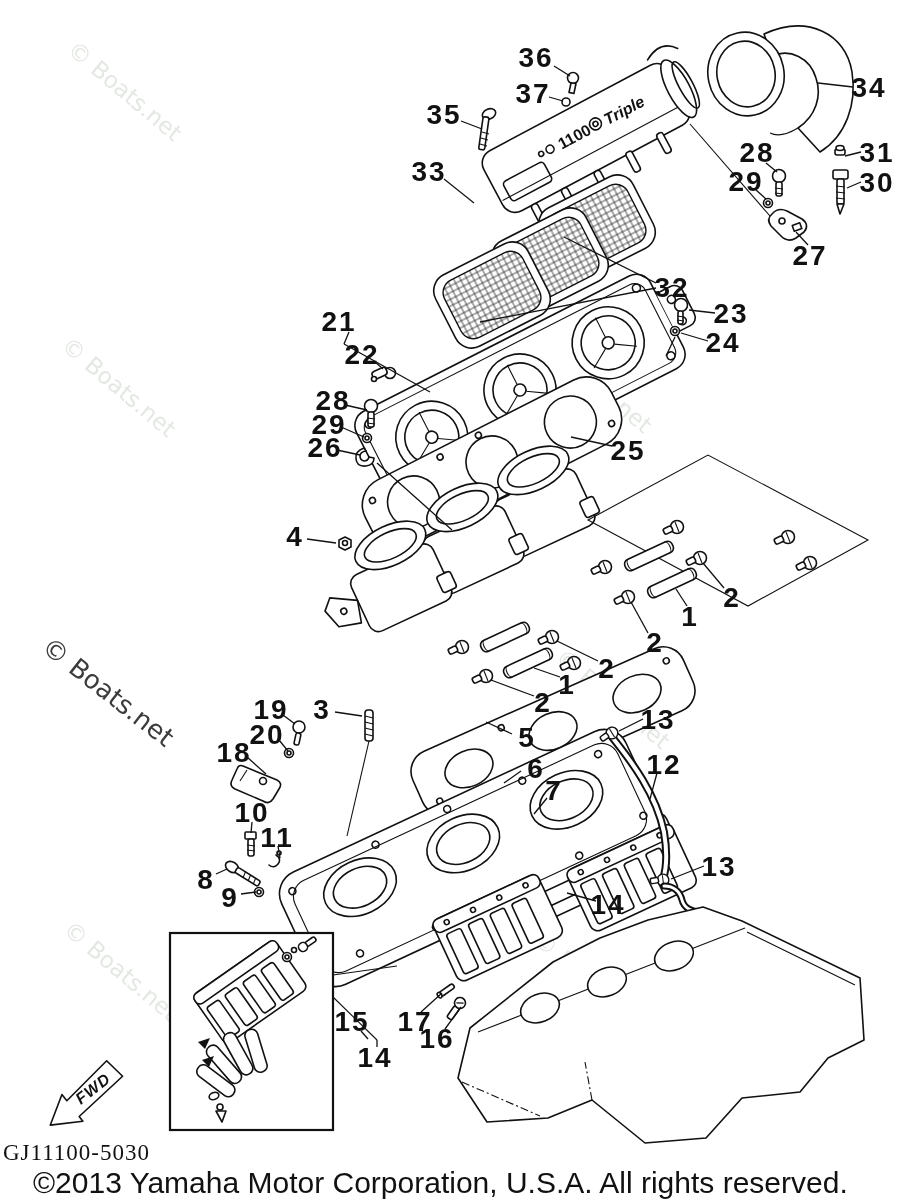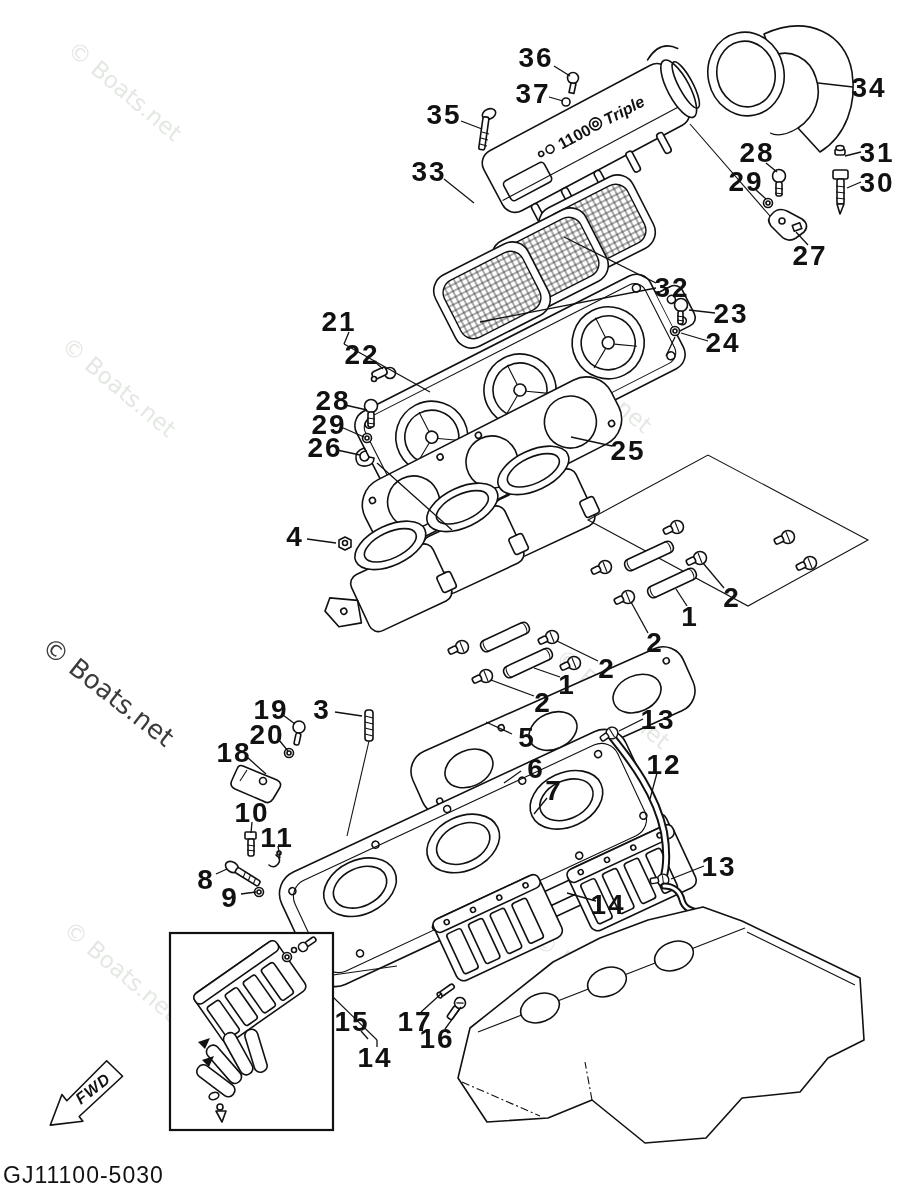--- a/index.html
+++ b/index.html
@@ -11,21 +11,21 @@
   .wm-light{font-family:"DejaVu Sans",sans-serif;font-size:23px;}
   .wm-dark{font-family:"DejaVu Sans",sans-serif;font-size:26px;}
   .art{stroke:#111;fill:none;stroke-width:1.6;stroke-linejoin:round;stroke-linecap:round;}
   .artf{stroke:#111;fill:#fff;stroke-width:1.6;stroke-linejoin:round;}
   .thin{stroke:#111;stroke-width:1.1;fill:none;}
   .leader{stroke:#111;stroke-width:1.3;}
   .covertext{font-family:"Liberation Sans",sans-serif;font-weight:bold;font-size:16px;fill:#111;}
   .fwdtext{font-family:"Liberation Sans",sans-serif;font-weight:bold;font-style:italic;
            font-size:16px;fill:#111;letter-spacing:1px;}
   .bottom-code{position:absolute;left:3px;top:1140px;font-size:23px;color:#111;
-               font-family:Liberation Sans, sans-serif;letter-spacing:1px;margin-top:22px;}
+               font-family:Liberation Serif, serif;letter-spacing:1px;}
   .bottom-copy{position:absolute;left:33px;top:1166px;font-size:30px;color:#111;
                font-family:"Liberation Sans",sans-serif;white-space:nowrap;}
 </style>
 </head>
 <body>
 
 <div class="stage">
 
 <svg width="907" height="1200" viewBox="0 0 907 1200">
   <defs>
@@ -482,14 +482,15 @@
         <text x="719" y="866" text-anchor="middle" dominant-baseline="central" class="callout">13</text>
         <text x="608" y="904" text-anchor="middle" dominant-baseline="central" class="callout">14</text>
         <text x="352" y="1021" text-anchor="middle" dominant-baseline="central" class="callout">15</text>
         <text x="415" y="1021" text-anchor="middle" dominant-baseline="central" class="callout">17</text>
         <text x="437" y="1038" text-anchor="middle" dominant-baseline="central" class="callout">16</text>
         <text x="375" y="1057" text-anchor="middle" dominant-baseline="central" class="callout">14</text>
       </g>
 </svg>
 
 <div class="bottom-code">GJ11100-5030</div>
+<div class="bottom-copy">©2013 Yamaha Motor Corporation, U.S.A. All rights reserved.</div>
 
 </div>
 
 </body></html>

